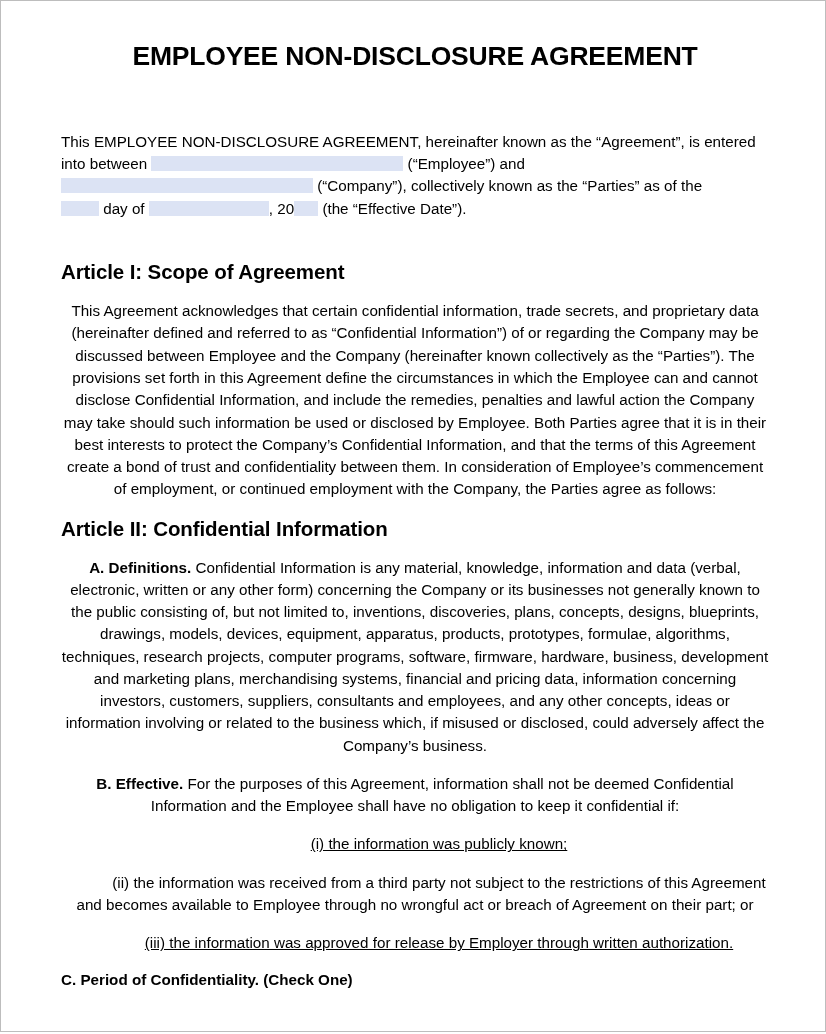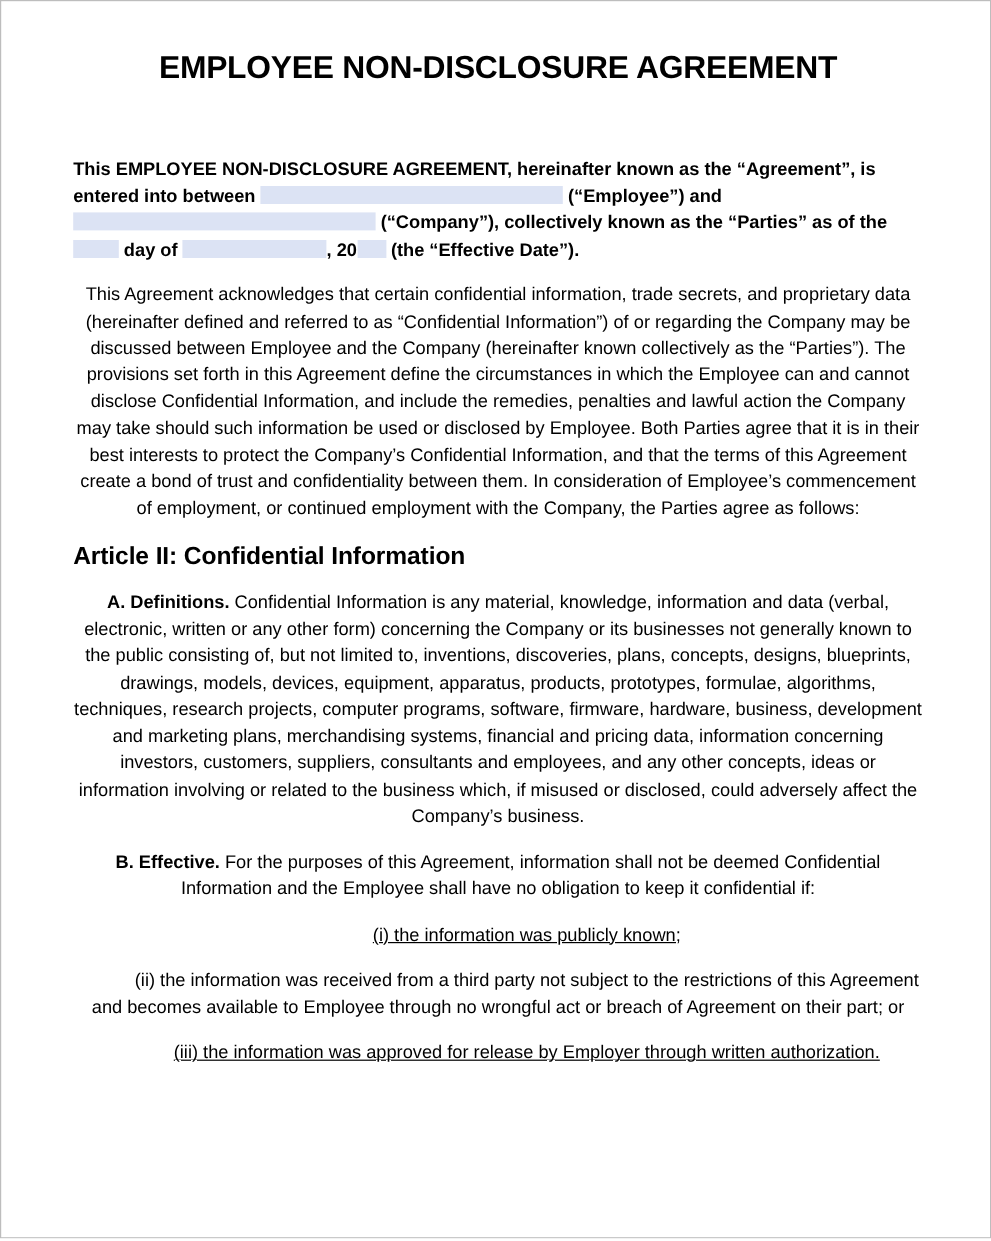--- a/index.html
+++ b/index.html
@@ -28,21 +28,20 @@
     font-size: 26.5px;
     font-weight: bold;
     letter-spacing: -0.2px;
     margin: 14px 0 0 0;
     line-height: 1.2;
   }
   .intro {
     margin-top: 58px;
     font-size: 15.2px;
     line-height: 1.47;
-    font-weight: bold;
   }
   .fill {
     display: inline-block;
     background: #dce3f4;
     vertical-align: baseline;
     height: 15px;
     position: relative;
     top: 2px;
   }
   .fill-name { width: 252px; }
@@ -82,30 +81,32 @@
 </head>
 <body>
 
 <div class="page">
   <div class="content">
 
     <h1 class="doc-title">EMPLOYEE NON-DISCLOSURE AGREEMENT</h1>
 
     <p class="intro"><span>This EMPLOYEE NON-DISCLOSURE AGREEMENT, hereinafter known as the “Agreement”, is entered into between </span><span class="fill fill-name"></span><span> (“Employee”) and </span><br><span class="fill fill-company"></span><span> (“Company”), collectively known as the “Parties” as of the </span><br><span class="fill fill-day"></span><span> day of </span><span class="fill fill-month"></span><span>, 20</span><span class="fill fill-year"></span><span> (the “Effective Date”).</span></p>
 
+    <h2 class="article">Article I: Scope of Agreement</h2>
 
     <p class="body-text">This Agreement acknowledges that certain confidential information, trade secrets, and proprietary data (hereinafter defined and referred to as “Confidential Information”) of or regarding the Company may be discussed between Employee and the Company (hereinafter known collectively as the “Parties”). The provisions set forth in this Agreement define the circumstances in which the Employee can and cannot disclose Confidential Information, and include the remedies, penalties and lawful action the Company may take should such information be used or disclosed by Employee. Both Parties agree that it is in their best interests to protect the Company’s Confidential Information, and that the terms of this Agreement create a bond of trust and confidentiality between them. In consideration of Employee’s commencement of employment, or continued employment with the Company, the Parties agree as follows:</p>
 
     <h2 class="article article-2">Article II: Confidential Information</h2>
 
     <p class="body-text"><span class="lbl">A. Definitions.</span><span> Confidential Information is any material, knowledge, information and data (verbal, electronic, written or any other form) concerning the Company or its businesses not generally known to the public consisting of, but not limited to, inventions, discoveries, plans, concepts, designs, blueprints, drawings, models, devices, equipment, apparatus, products, prototypes, formulae, algorithms, techniques, research projects, computer programs, software, firmware, hardware, business, development and marketing plans, merchandising systems, financial and pricing data, information concerning investors, customers, suppliers, consultants and employees, and any other concepts, ideas or information involving or related to the business which, if misused or disclosed, could adversely affect the Company’s business.</span></p>
 
     <p class="body-text"><span class="lbl">B. Effective.</span><span> For the purposes of this Agreement, information shall not be deemed Confidential Information and the Employee shall have no obligation to keep it confidential if:</span></p>
 
     <p class="body-text indent">(i) the information was publicly known;</p>
 
     <p class="body-text hang">(ii) the information was received from a third party not subject to the restrictions of this Agreement and becomes available to Employee through no wrongful act or breach of Agreement on their part; or</p>
 
     <p class="body-text indent">(iii) the information was approved for release by Employer through written authorization.</p>
 
+    <p class="section-c">C. Period of Confidentiality. (Check One)</p>
 
   </div>
 </div>
 
 </body></html>

